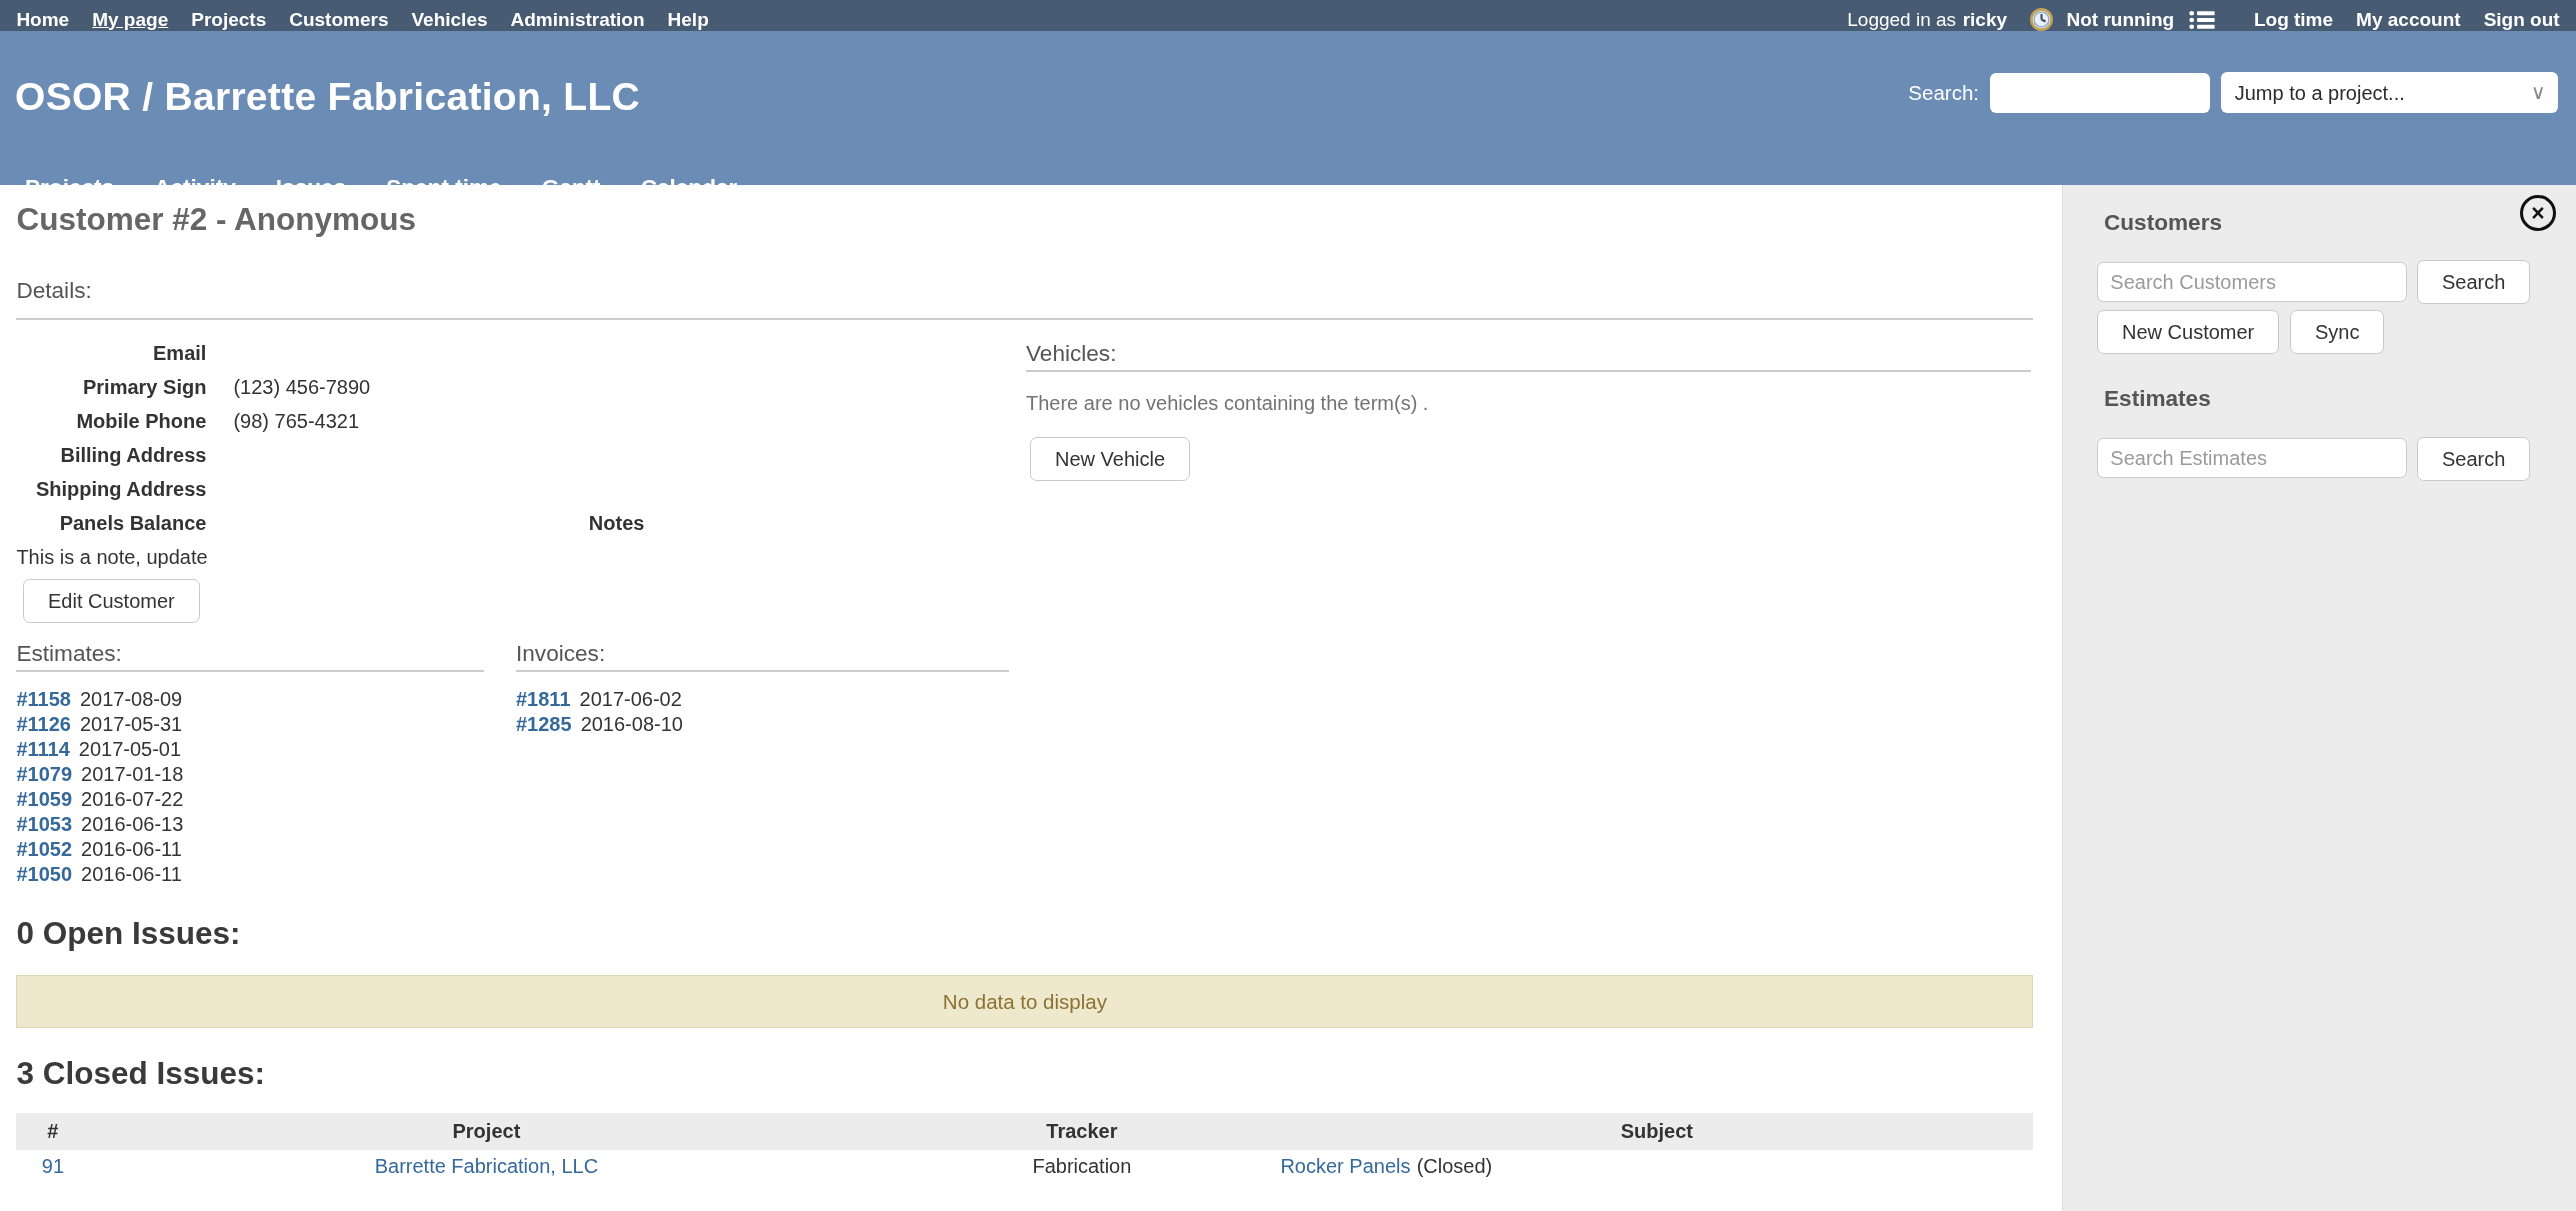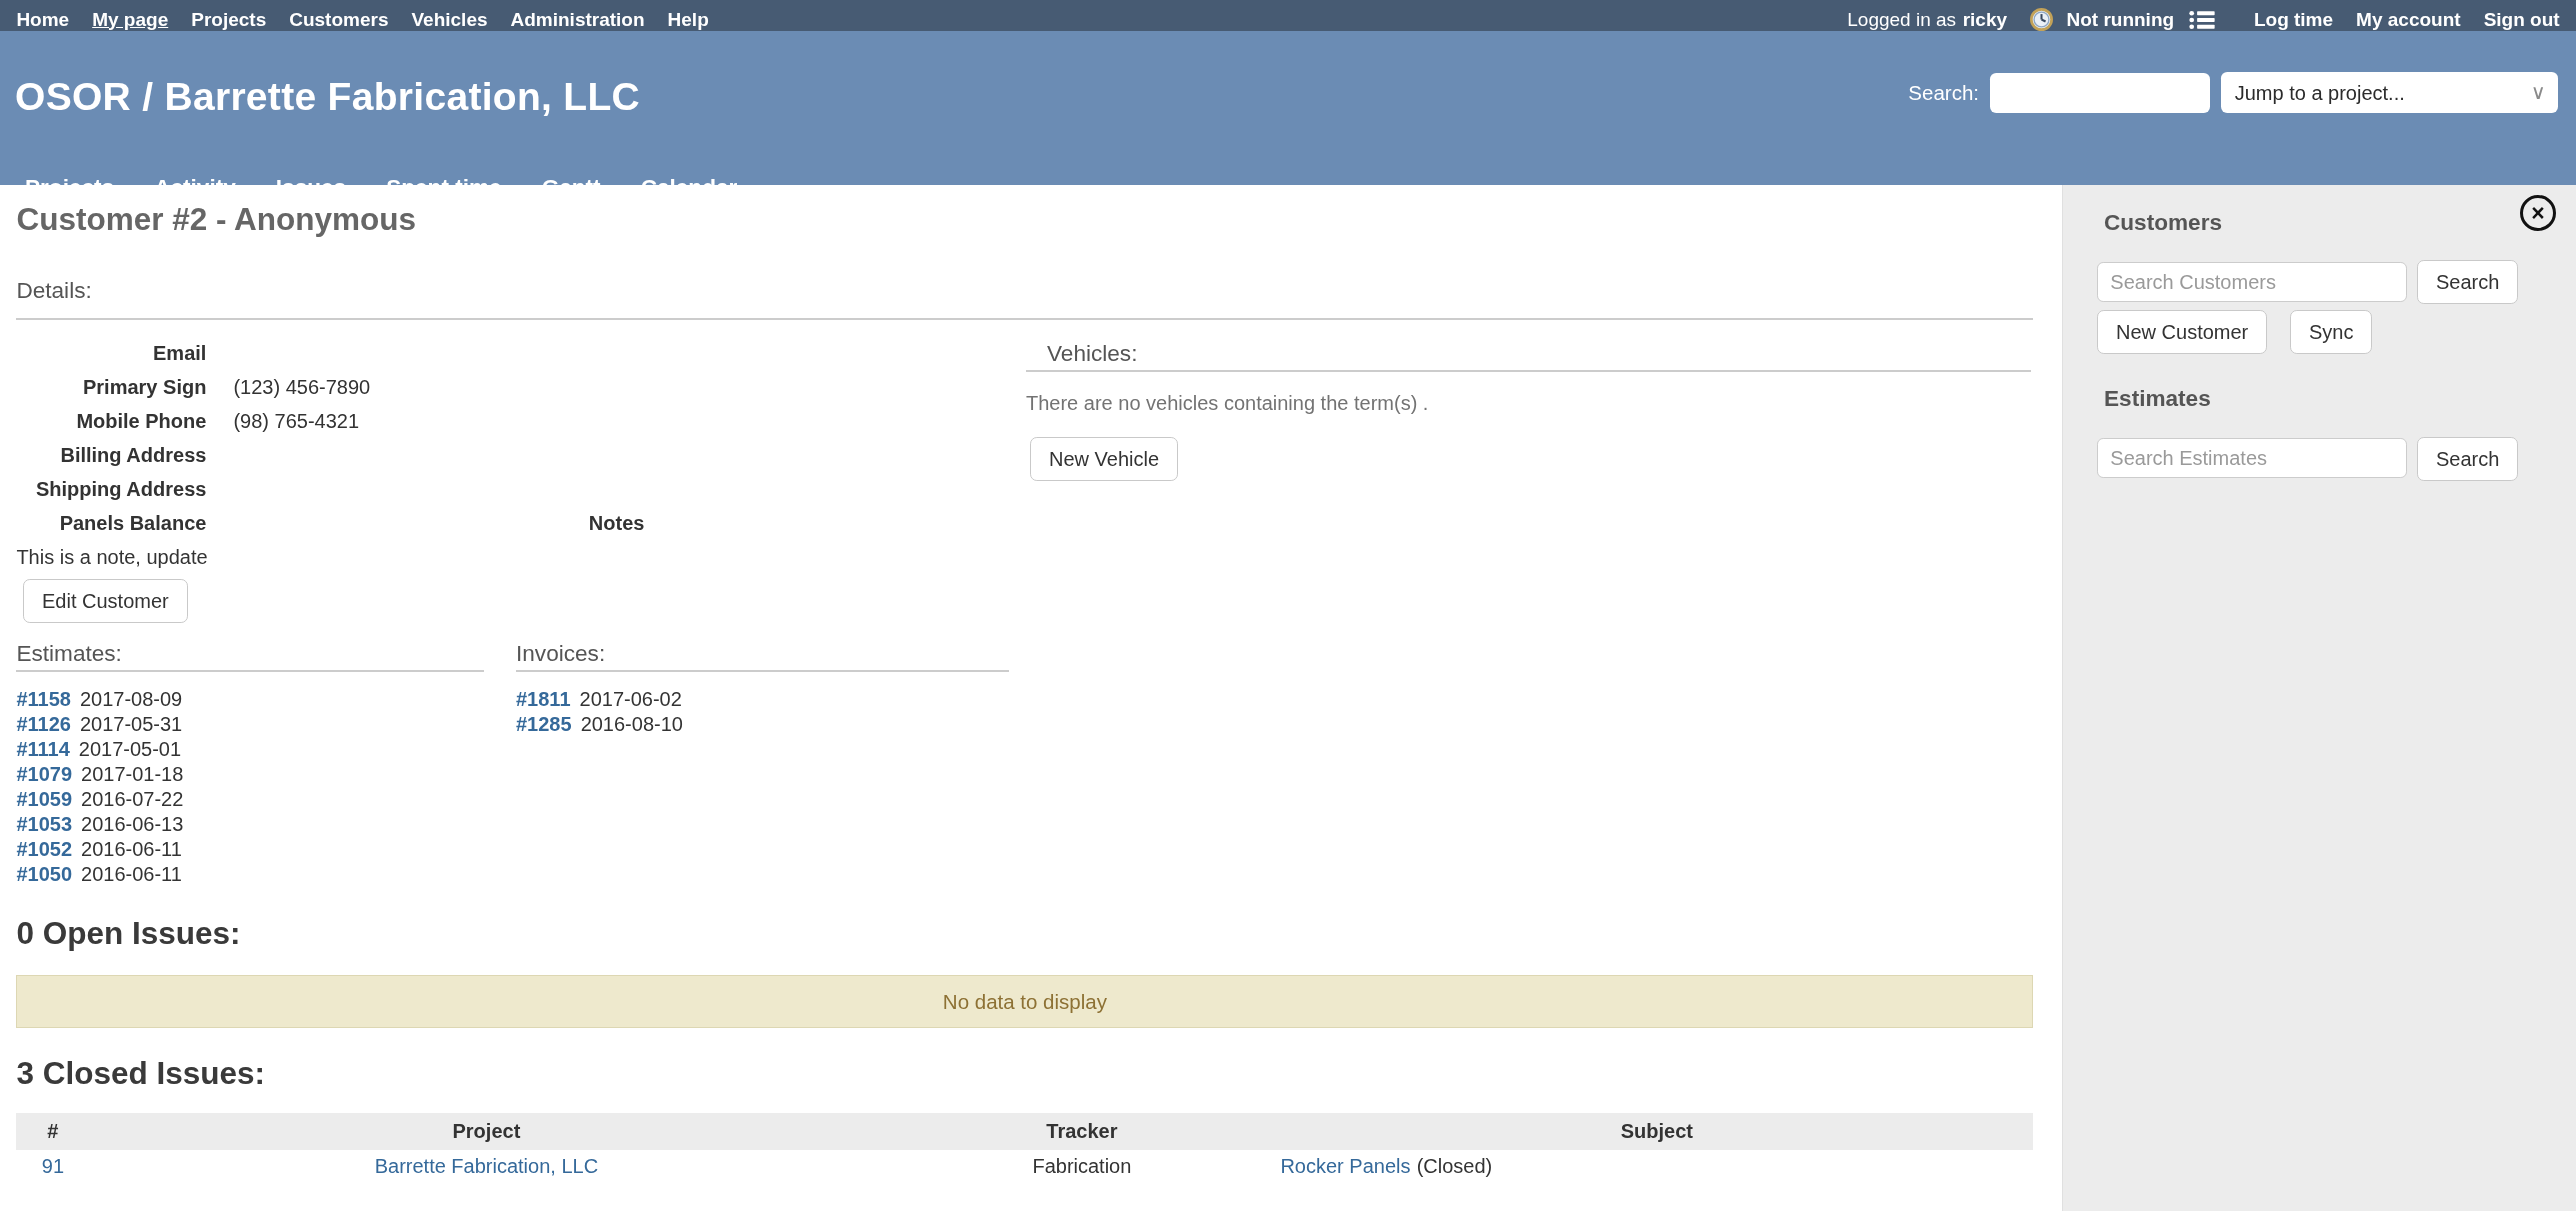--- a/index.html
+++ b/index.html
@@ -79,21 +79,21 @@
     display: grid; grid-template-columns: 190px auto; column-gap: 27px;
   }
   .dt-label { text-align: right; font-weight: bold; height: 34px; line-height: 34px; color: #333; }
   .dt-value { height: 34px; line-height: 34px; color: #333; min-width: 411px; }
 
   
   .btn {
     display: inline-block; background: #fff;
     border: 1.4px solid #c9c9c9; border-radius: 6.8px;
     color: #333; font-size: 20px; font-family: inherit;
-    height: 44px; line-height: 40px; padding: 0 18px; cursor: pointer;
+    height: 44px; line-height: 40px; padding: 0 24px; cursor: pointer;
   }
   .sb-input {
     width: 310px; height: 40px; background: #fff;
     border: 1.4px solid #ccc; border-radius: 6.2px;
     font-size: 20px; font-family: inherit; color: #333; padding: 0 12.3px; outline: none;
   }
   .sb-input::placeholder { color: #9a9a9a; }
 
   
   .linklist { position: absolute; display: flex; flex-direction: column; }
@@ -214,21 +214,21 @@
   <div class="dt-value"></div>
   <div class="dt-label">Shipping Address</div>
   <div class="dt-value"></div>
   <div class="dt-label">Panels Balance</div>
   <div class="dt-label">Notes</div>
   <div class="dt-value">This is a note, update</div>
 </div>
 
 <button class="abs btn" style="left:23px; top:579px;">Edit Customer</button>
 
-<div class="sec-h" style="left:1026px; top:341px;margin-left:21px;">Vehicles:</div>
+<div class="sec-h" style="left:1026px; top:341px;">Vehicles:</div>
 <div class="rule" style="left:1026px; top:370px; width:1005px;"></div>
 <div class="plain-text" style="left:1026px; top:392px;">There are no vehicles containing the term(s) .</div>
 <button class="abs btn" style="left:1030px; top:437px;">New Vehicle</button>
 
 <div class="sec-h" style="left:16.4px; top:641px;">Estimates:</div>
 <div class="rule" style="left:16.4px; top:670px; width:468px;"></div>
 <div class="sec-h" style="left:516px; top:641px;">Invoices:</div>
 <div class="rule" style="left:516px; top:670px; width:493px;"></div>
 
 <div class="linklist" style="left:16.4px; top:687px;">

